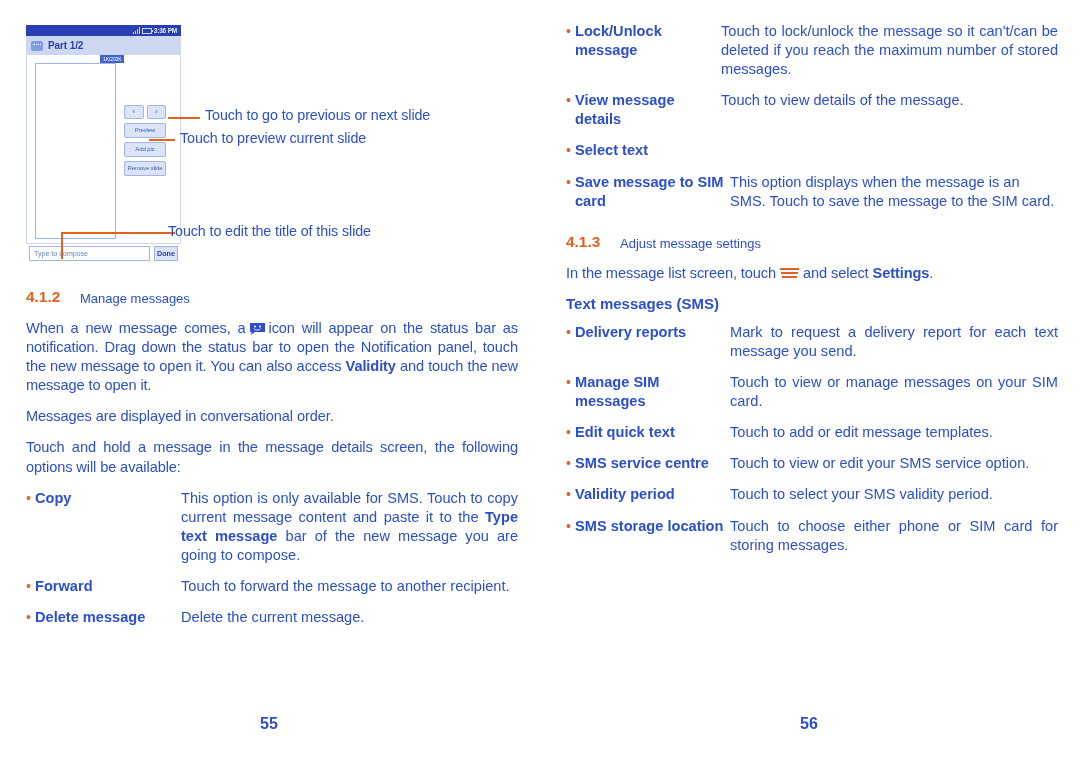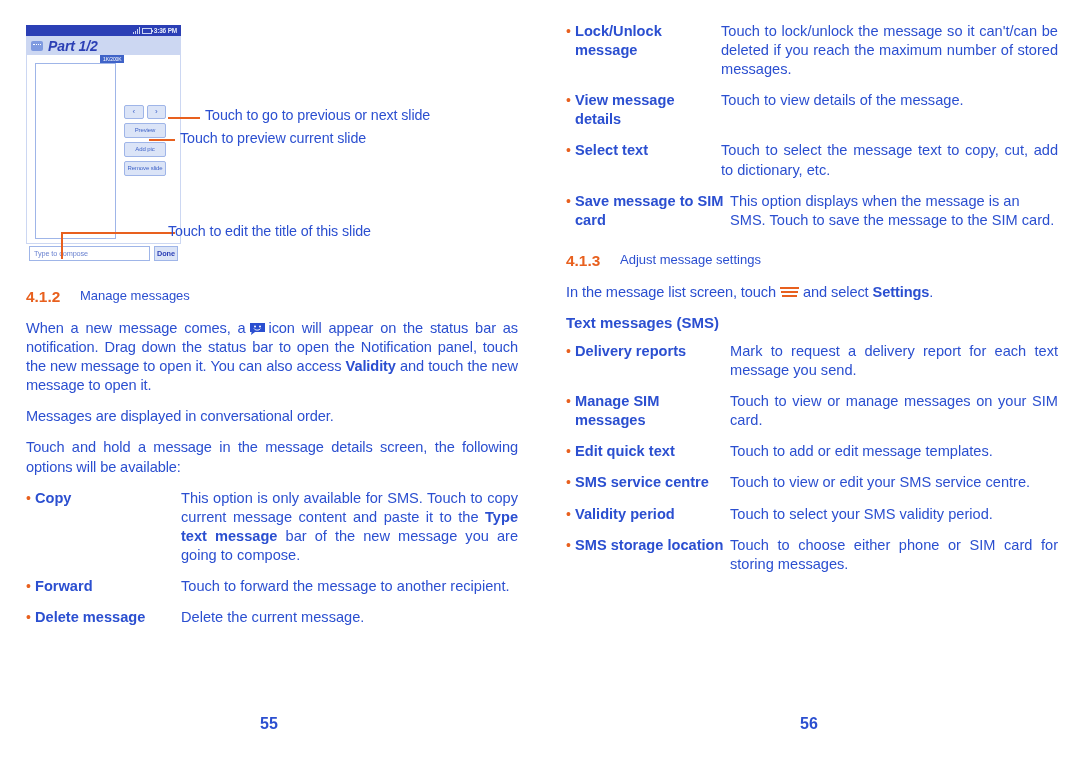--- a/index.html
+++ b/index.html
@@ -40,21 +40,21 @@
     color: #2b4fd0;
     text-align: justify;
     margin: 0 0 12px 0;
     letter-spacing: -0.1px;
   }
   b, .bold { font-weight: bold; }
 
   
   .heading {
     display: flex;
-    align-items: flex-start;
+    align-items: flex-end;
     margin: 0 0 13px 0;
   }
   .heading .num {
     color: #e8601e;
     font-weight: bold;
     font-size: 15.4px;
     width: 54px;
     flex: 0 0 54px;
   }
   .heading .ttl {
@@ -205,25 +205,24 @@
     position: relative;
   }
   .tb-icon:after {
     content: "";
     position: absolute;
     left: 2px; top: 3px;
     width: 8px; height: 2px;
     border-top: 1px dotted #ffffff;
   }
   .tb-title {
-    font-size: 14px;
+    font-size: 10px;
     color: #2b3fb5;
     font-weight: bold;
     letter-spacing: -0.1px;
-    font-style: italic;
   }
 
   .phone-body {
     position: relative;
     height: 189px;
     background: #ffffff;
     border: 1px solid #ccd7f2;
     border-top: none;
     box-sizing: border-box;
   }
@@ -433,21 +432,20 @@
 
       <div class="defrow">
         <span class="bullet">•</span>
         <span class="term">View message details</span>
         <span class="desc nj">Touch to view details of the message.</span>
       </div>
 
       <div class="defrow">
         <span class="bullet">•</span>
         <span class="term">Select text</span>
-        <span class="desc">Touch to select the message text to copy, cut, add to dictionary, etc.</span>
       </div>
 
       <div class="defrow">
         <span class="bullet">•</span>
         <span class="term wide">Save message to SIM card</span>
         <span class="desc nj">This option displays when the message is an SMS. Touch to save the message to the SIM card.</span>
       </div>
 
       <div class="heading" style="margin-top:22px;">
         <span class="num">4.1.3</span>
@@ -476,21 +474,21 @@
 
       <div class="defrow">
         <span class="bullet">•</span>
         <span class="term wide">Edit quick text</span>
         <span class="desc nj">Touch to add or edit message templates.</span>
       </div>
 
       <div class="defrow">
         <span class="bullet">•</span>
         <span class="term wide">SMS service centre</span>
-        <span class="desc nj">Touch to view or edit your SMS service centre.</span>
+        <span class="desc nj">Touch to view or edit your SMS service option.</span>
       </div>
 
       <div class="defrow">
         <span class="bullet">•</span>
         <span class="term wide">Validity period</span>
         <span class="desc nj">Touch to select your SMS validity period.</span>
       </div>
 
       <div class="defrow">
         <span class="bullet">•</span>

